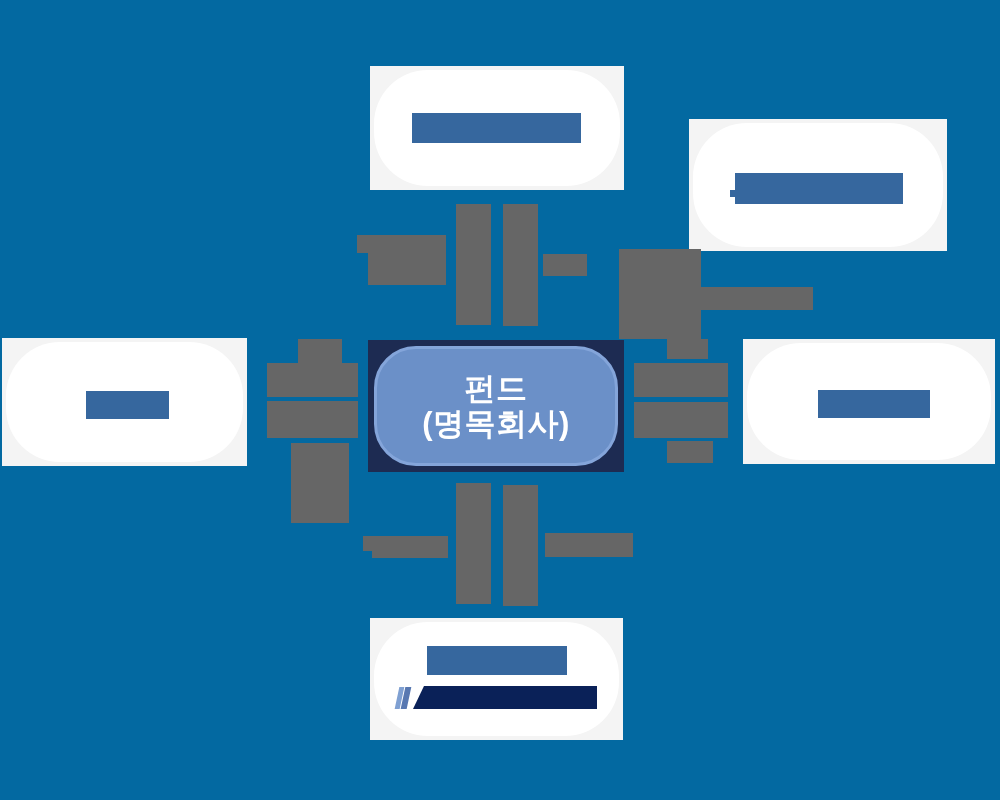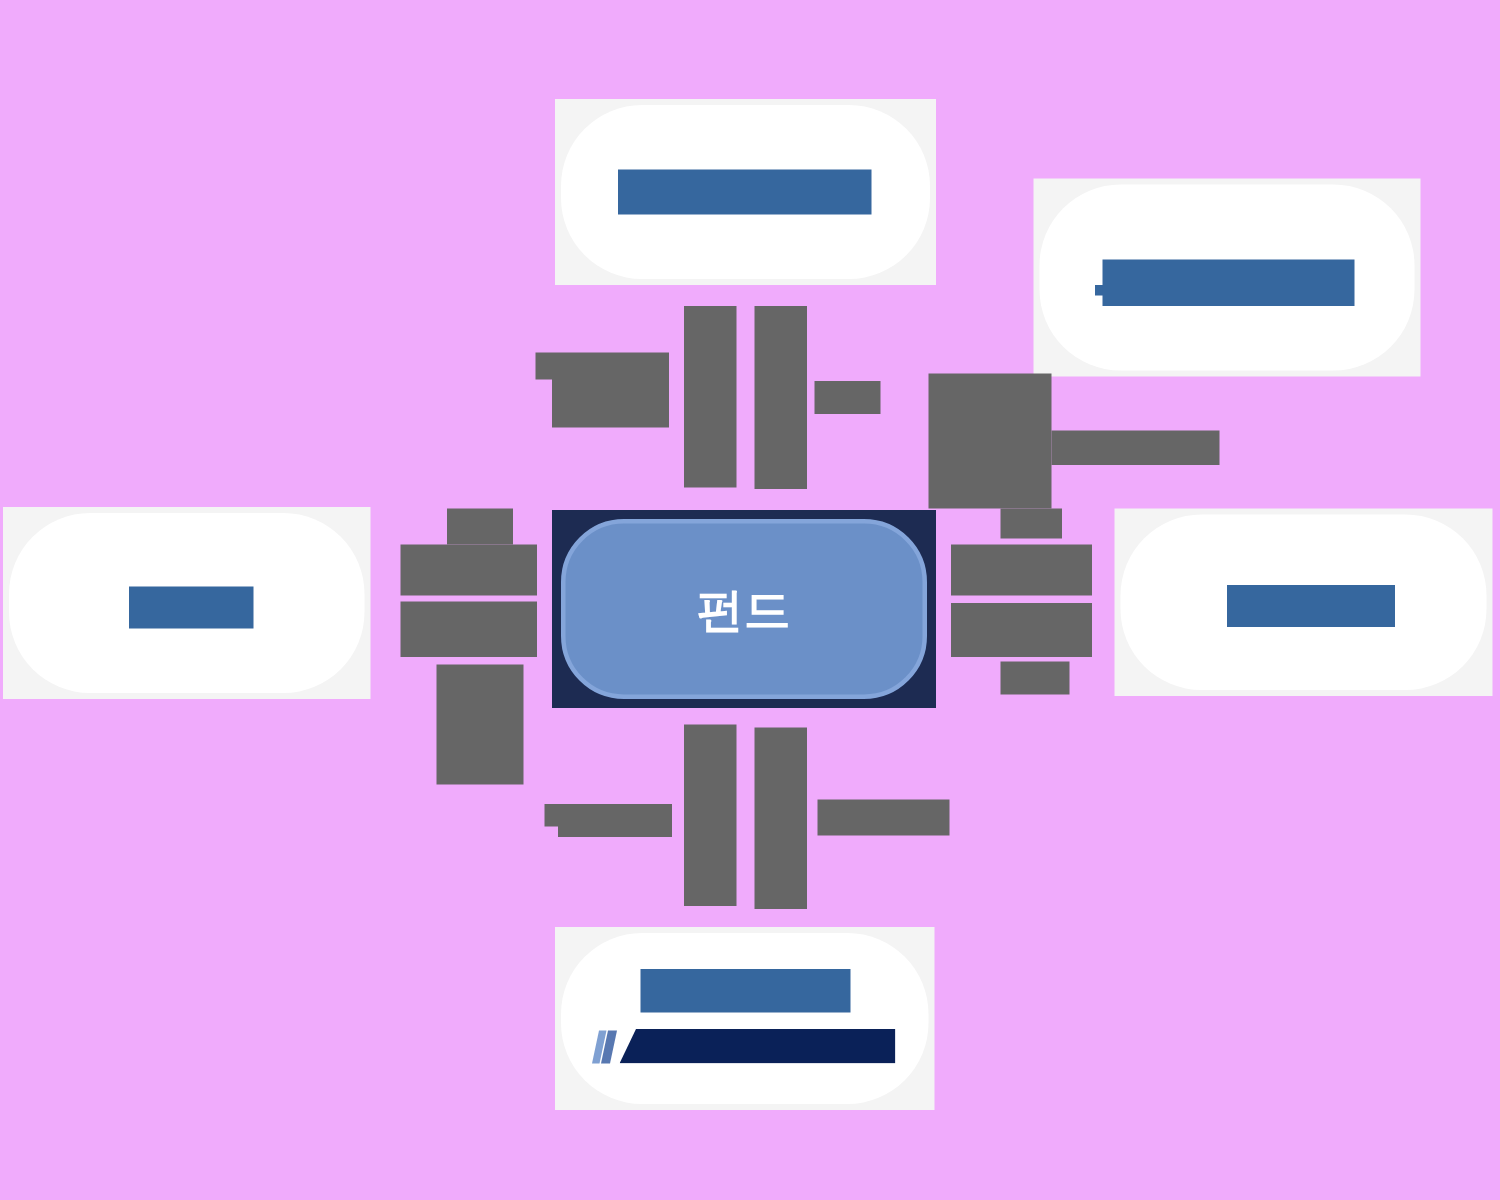--- a/index.html
+++ b/index.html
@@ -1,18 +1,18 @@
 <!DOCTYPE html>
 <html style="--bar-blue: #36679e; --center-fill: #6b90c8; --center-border: #1d2b52; --center-edge: #84a5da; --navy-bar: #0a2158; --mark-light-1: #7fa0d2; --mark-light-2: #5878b1; --connector-gray: #666666; --node-bg: #f4f4f4;"><head>
 <meta charset="utf-8">
 <style>
   html,body { margin:0; padding:0; background:#ffffff; }
   #stage {
     position:relative; width:1000px; height:800px; overflow:hidden;
-    background:#f0abfc;
+    background:#0369a1;
     font-family:"Liberation Sans", sans-serif;
   }
   
   .node { position:absolute; background:var(--node-bg,#f4f4f4); }
   .node-inner { position:absolute; inset:4px; background:#ffffff; border-radius:54px; }
   
   .bar { position:absolute; background:var(--bar-blue,#36679e); }
   .bar-navy { position:absolute; background:var(--navy-bar,#0a2158);
               clip-path:polygon(11px 0, 100% 0, 100% 100%, 0 100%); }
   .mark-light { position:absolute; transform:skewX(-12deg); }
@@ -58,20 +58,21 @@
     <div class="node-inner"></div>
     <div class="bar" style="left:57px; top:28px; width:140px; height:29px;"></div>
     <div class="mark-light" style="left:27px; top:69px; width:5px; height:22px; background:var(--mark-light-1,#7fa0d2);"></div>
     <div class="mark-light" style="left:33px; top:69px; width:6px; height:22px; background:var(--mark-light-2,#5878b1);"></div>
     <div class="bar-navy" style="left:43px; top:68px; width:184px; height:23px;"></div>
   </div>
 
   <div class="center-outer">
     <div class="center-inner">
       <span>펀드</span>
+      <span>(명목회사)</span>
     </div>
   </div>
 
   <div class="connector" style="left:456px; top:204px; width:35px; height:121px;"></div>
   <div class="connector" style="left:503px; top:204px; width:35px; height:122px;"></div>
   <div class="connector" style="left:357px; top:235px; width:11px; height:18px;"></div>
   <div class="connector" style="left:368px; top:235px; width:78px; height:50px;"></div>
   <div class="connector" style="left:543px; top:254px; width:44px; height:22px;"></div>
 
   <div class="connector" style="left:619px; top:249px; width:82px; height:90px;"></div>

